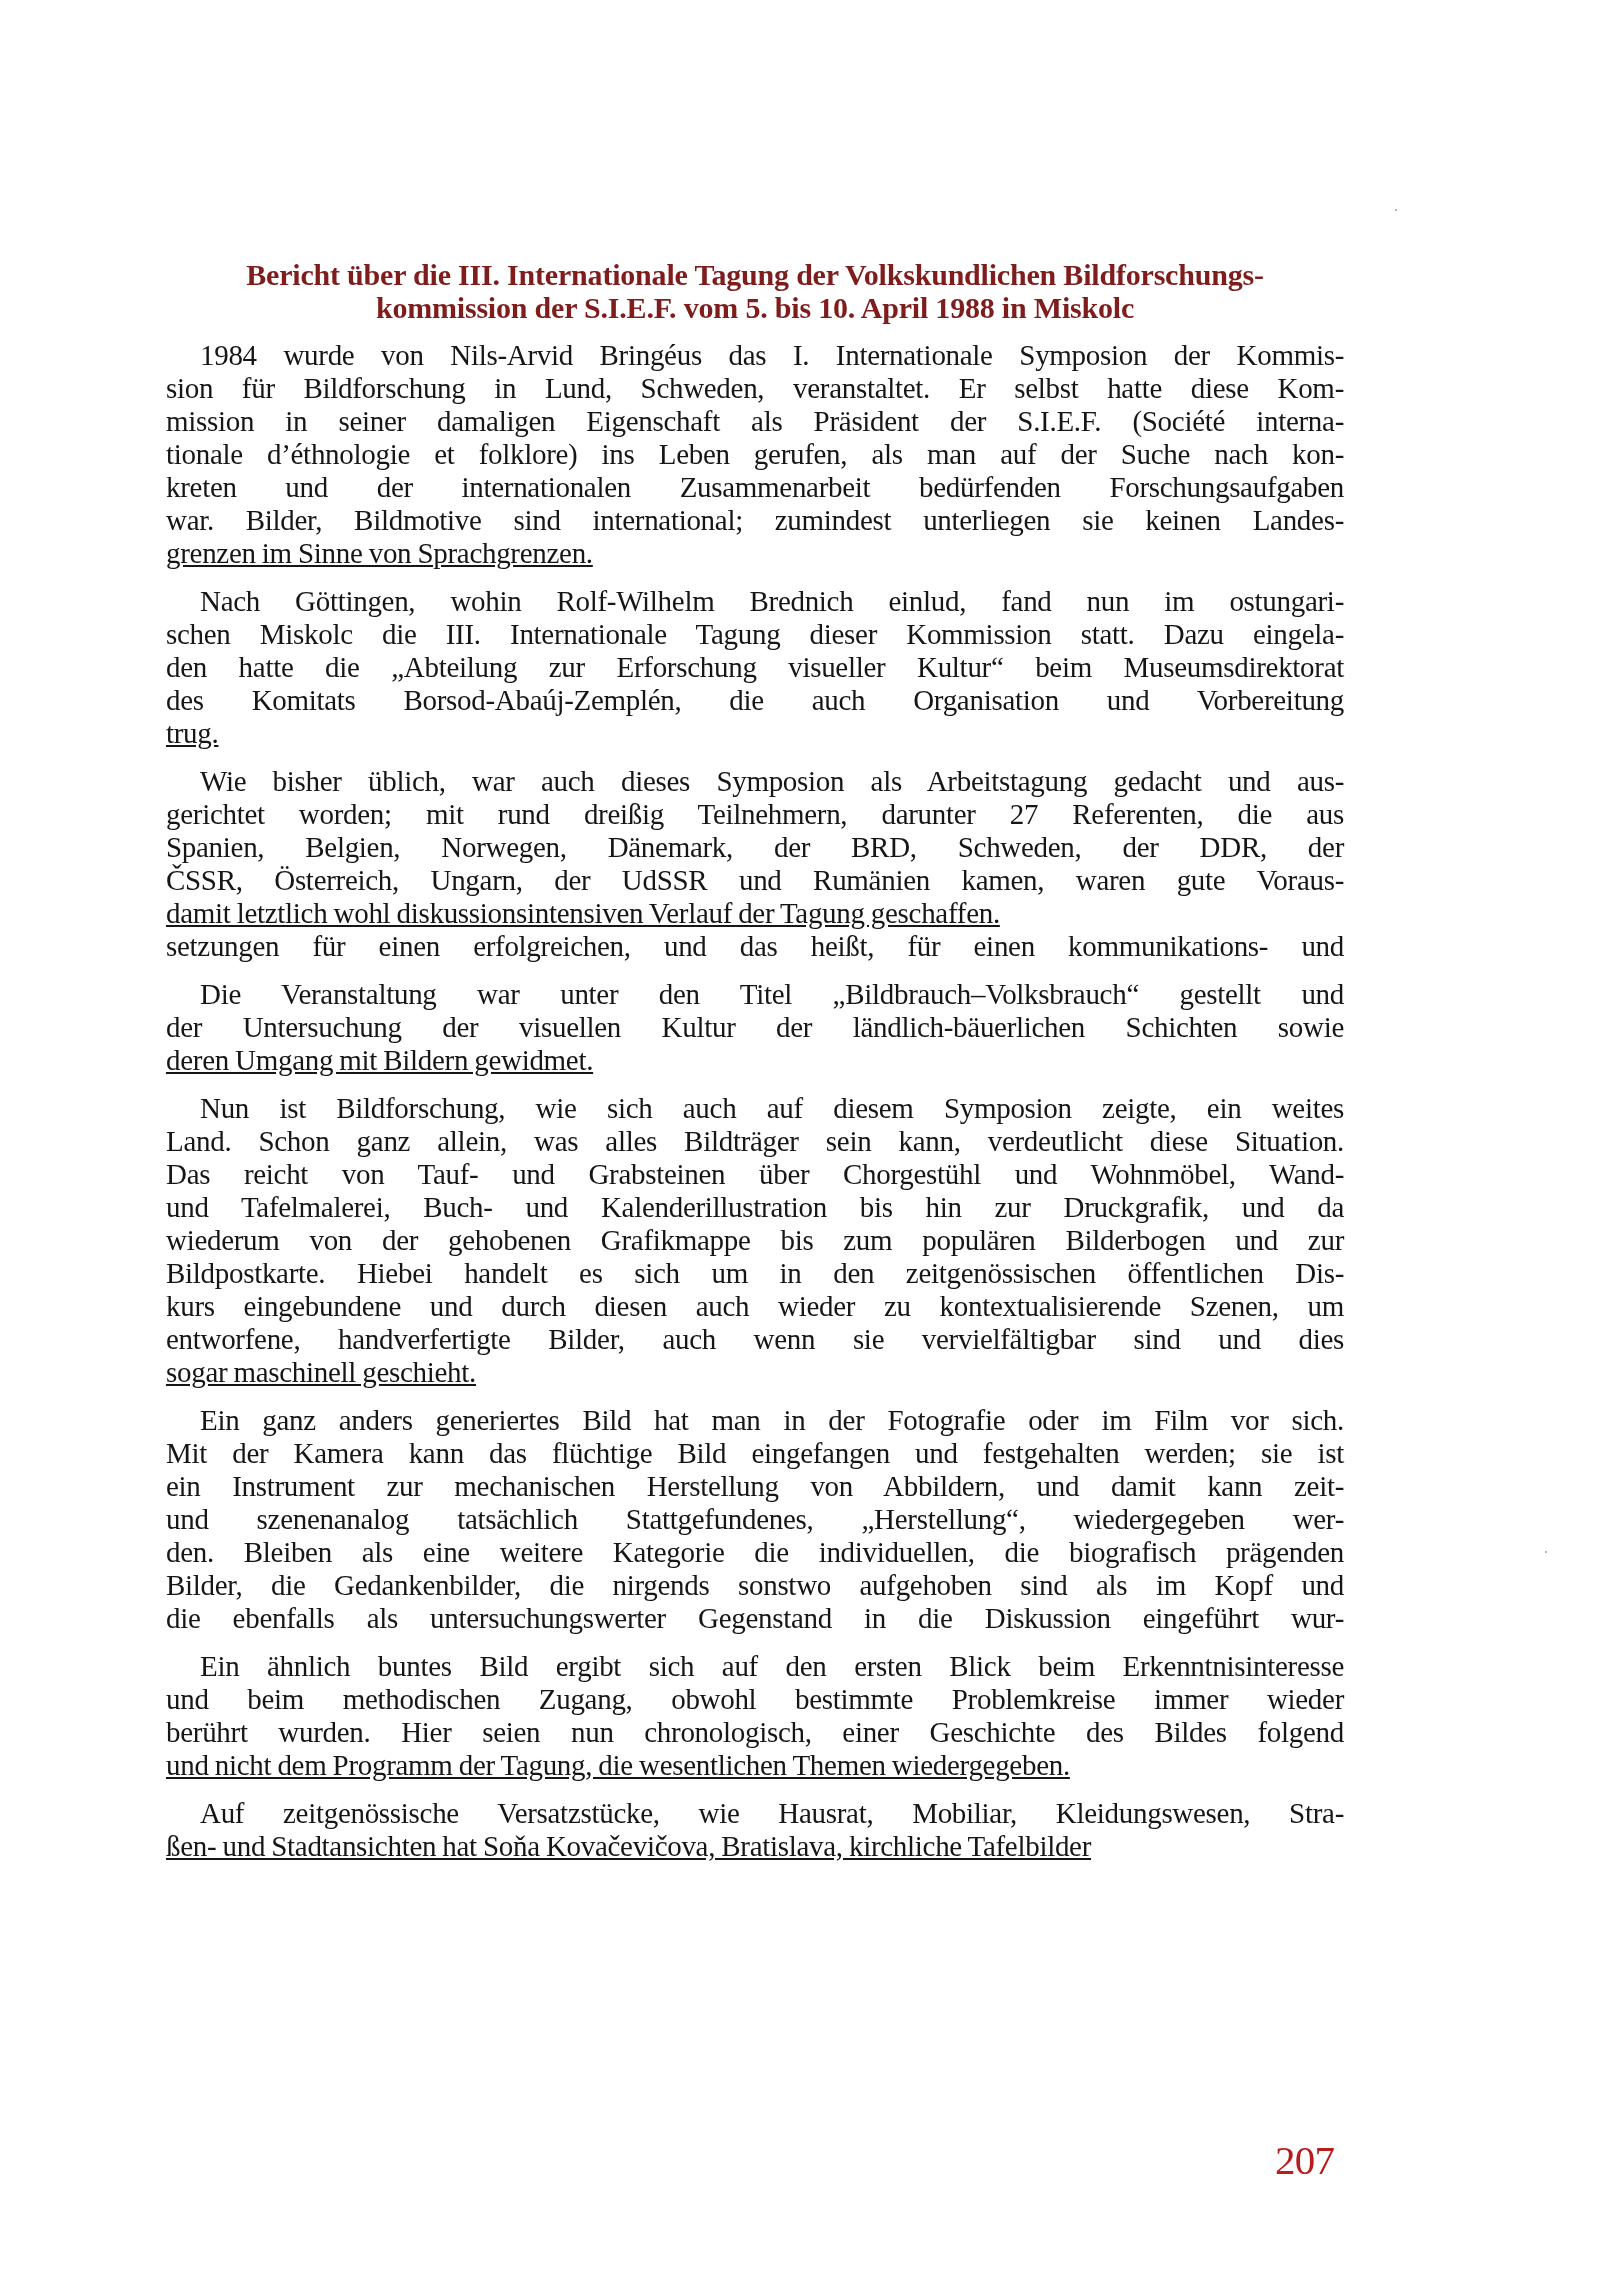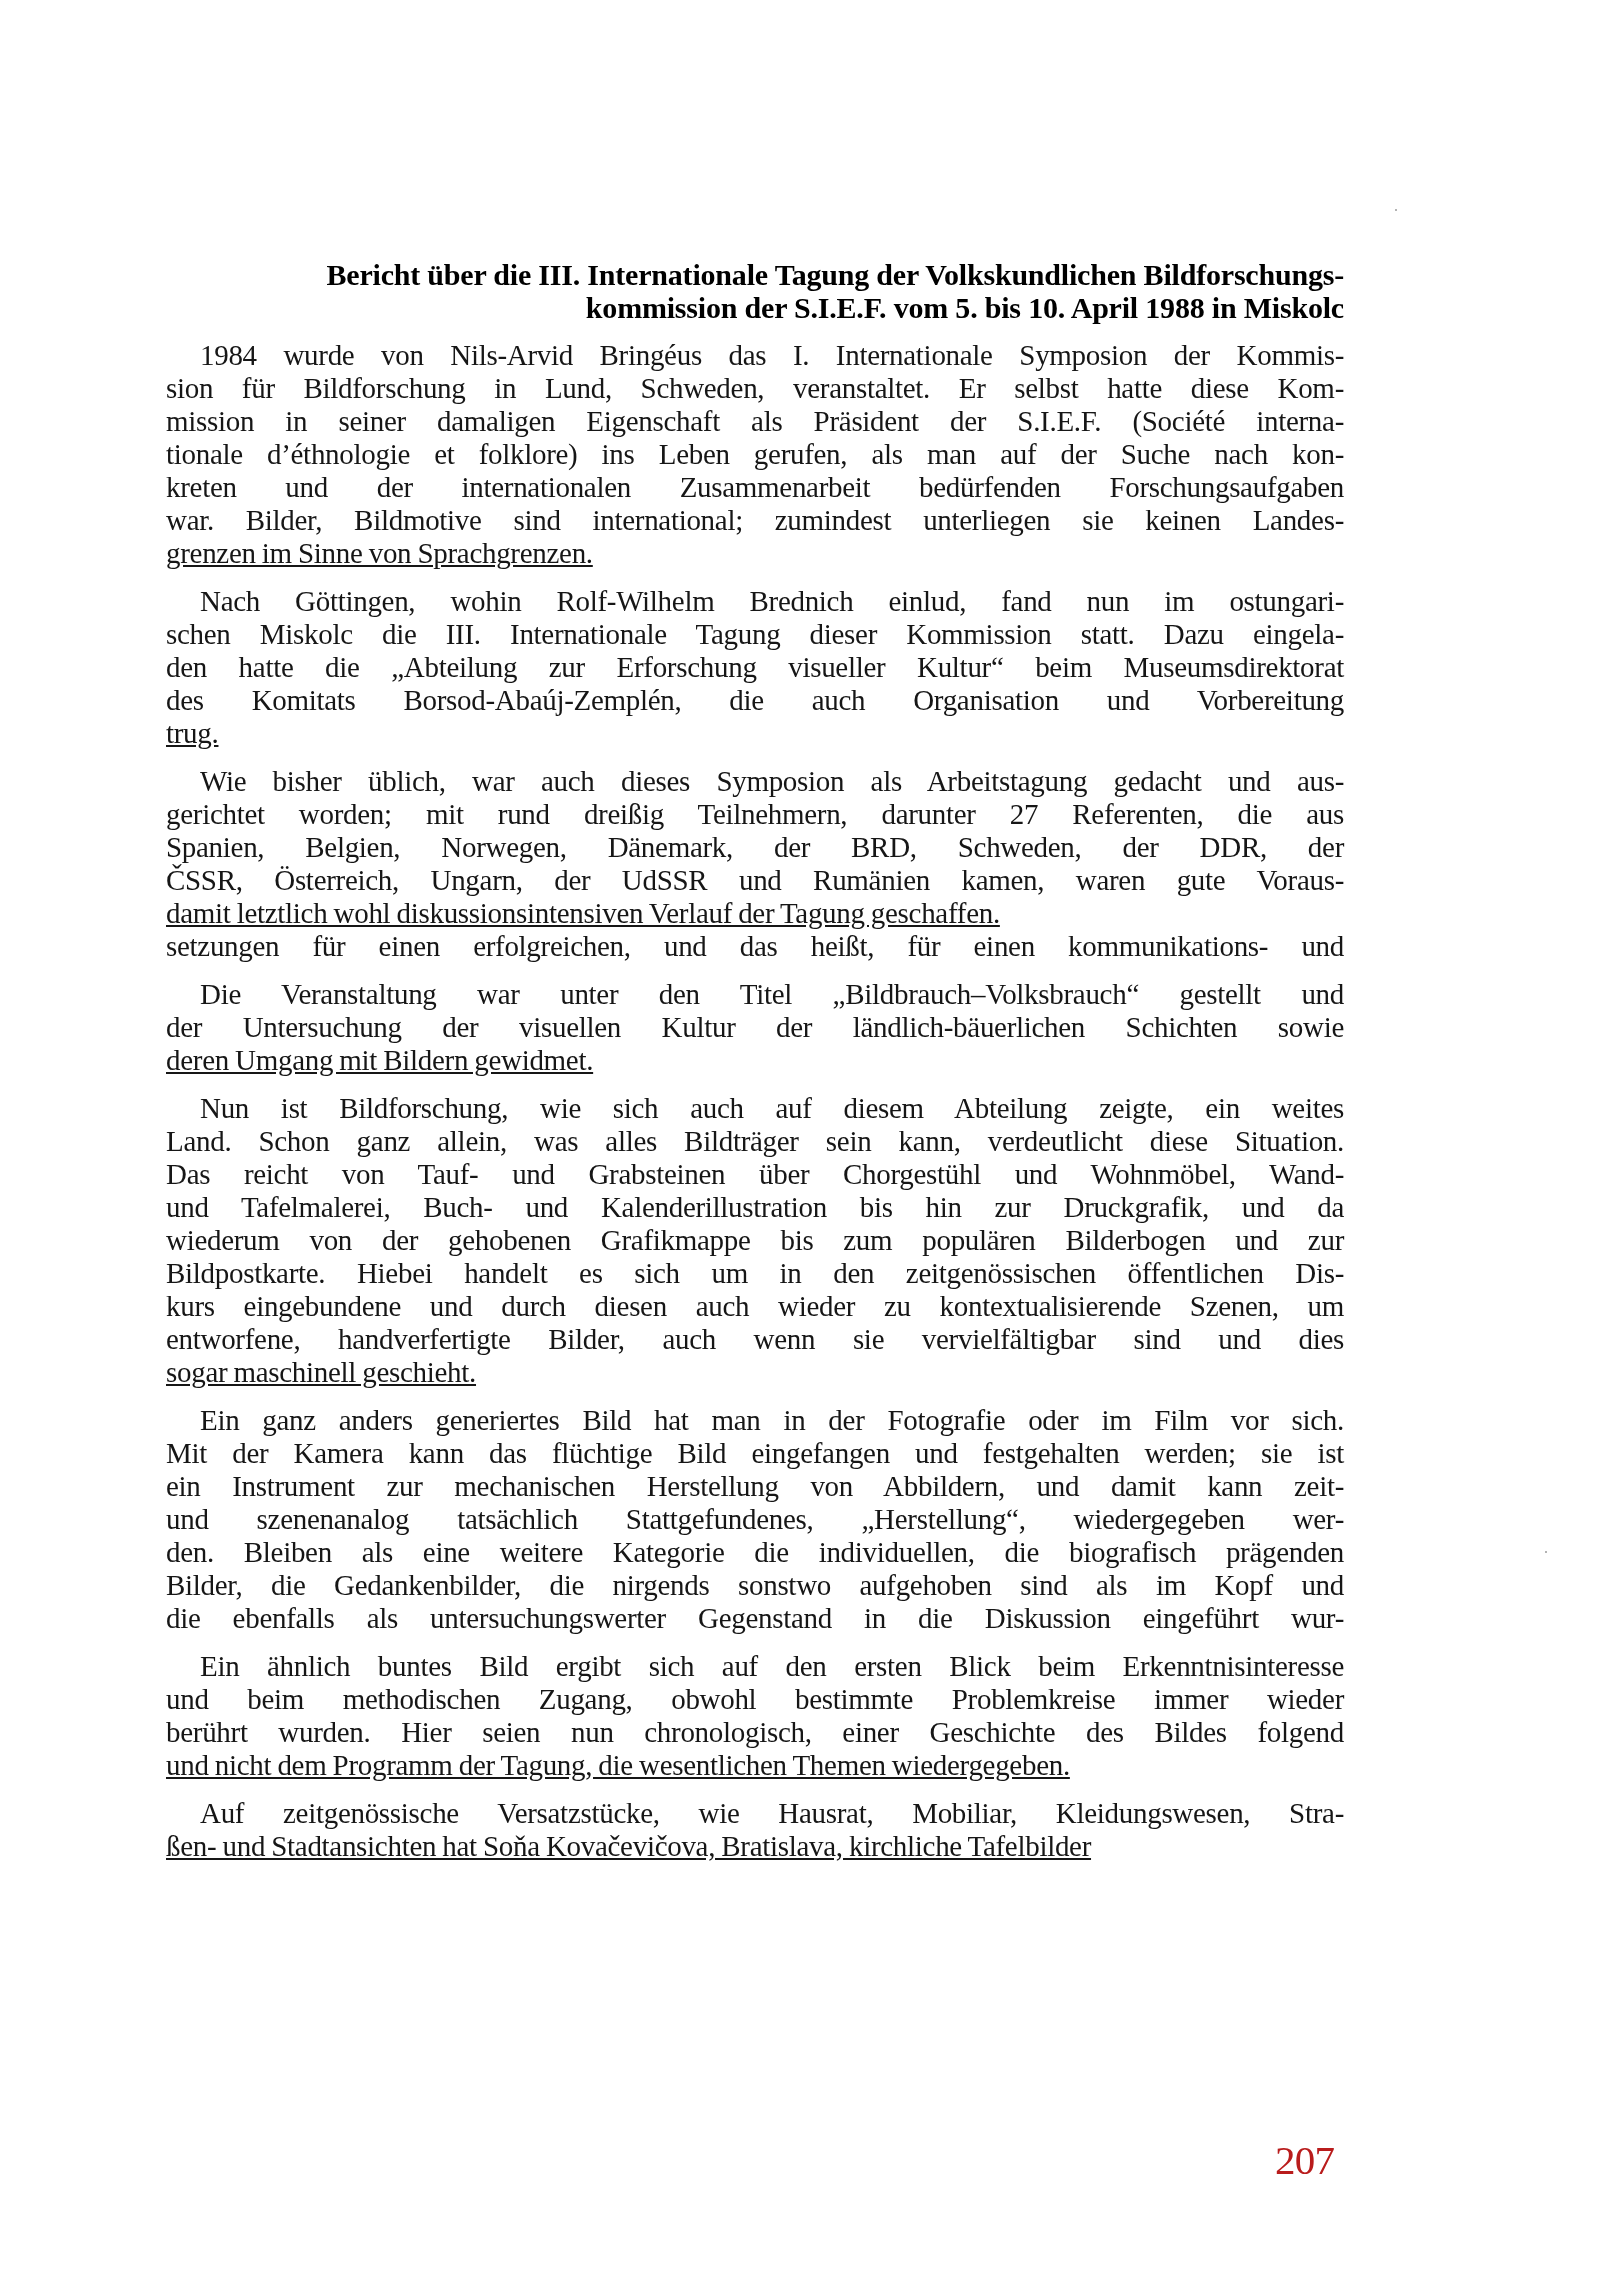--- a/index.html
+++ b/index.html
@@ -15,27 +15,27 @@
     color: #161616;
     font-family: "Liberation Serif", "DejaVu Serif", serif;
   }
   .page {
     position: absolute;
     left: 166px;
     top: 258px;
     width: 1178px;
   }
   .title {
-    text-align: right;
+    text-align: center;
     font-weight: bold;
     font-size: 30px;
     line-height: 33px;
     margin: 0 0 4.9px 0;
     letter-spacing: -0.2px;
-    color: #000000;
+    color: #7f1d1d;
   }
   .title span { display: block; }
   .para {
     font-size: 29px;
     line-height: 33px;
     text-align: justify;
     text-indent: 34px;
     margin: 15px 0 9px 0;
     hyphens: manual;
     letter-spacing: -0.3px;
@@ -100,21 +100,21 @@
         <span class="ln">ČSSR, Österreich, Ungarn, der UdSSR und Rumänien kamen, waren gute Voraus-</span>
         <span class="ln last">damit letztlich wohl diskussionsintensiven Verlauf der Tagung geschaffen.</span>
         <span class="ln">setzungen für einen erfolgreichen, und das heißt, für einen kommunikations- und</span>
       </p>
       <p class="para">
         <span class="ln first">Die Veranstaltung war unter den Titel „Bildbrauch–Volksbrauch“ gestellt und</span>
         <span class="ln">der Untersuchung der visuellen Kultur der ländlich-bäuerlichen Schichten sowie</span>
         <span class="ln last">deren Umgang mit Bildern gewidmet.</span>
       </p>
       <p class="para">
-        <span class="ln first">Nun ist Bildforschung, wie sich auch auf diesem Abteilung zeigte, ein weites</span>
+        <span class="ln first">Nun ist Bildforschung, wie sich auch auf diesem Symposion zeigte, ein weites</span>
         <span class="ln">Land. Schon ganz allein, was alles Bildträger sein kann, verdeutlicht diese Situation.</span>
         <span class="ln">Das reicht von Tauf- und Grabsteinen über Chorgestühl und Wohnmöbel, Wand-</span>
         <span class="ln">und Tafelmalerei, Buch- und Kalenderillustration bis hin zur Druckgrafik, und da</span>
         <span class="ln">wiederum von der gehobenen Grafikmappe bis zum populären Bilderbogen und zur</span>
         <span class="ln">Bildpostkarte. Hiebei handelt es sich um in den zeitgenössischen öffentlichen Dis-</span>
         <span class="ln">kurs eingebundene und durch diesen auch wieder zu kontextualisierende Szenen, um</span>
         <span class="ln">entworfene, handverfertigte Bilder, auch wenn sie vervielfältigbar sind und dies</span>
         <span class="ln last">sogar maschinell geschieht.</span>
       </p>
       <p class="para">

